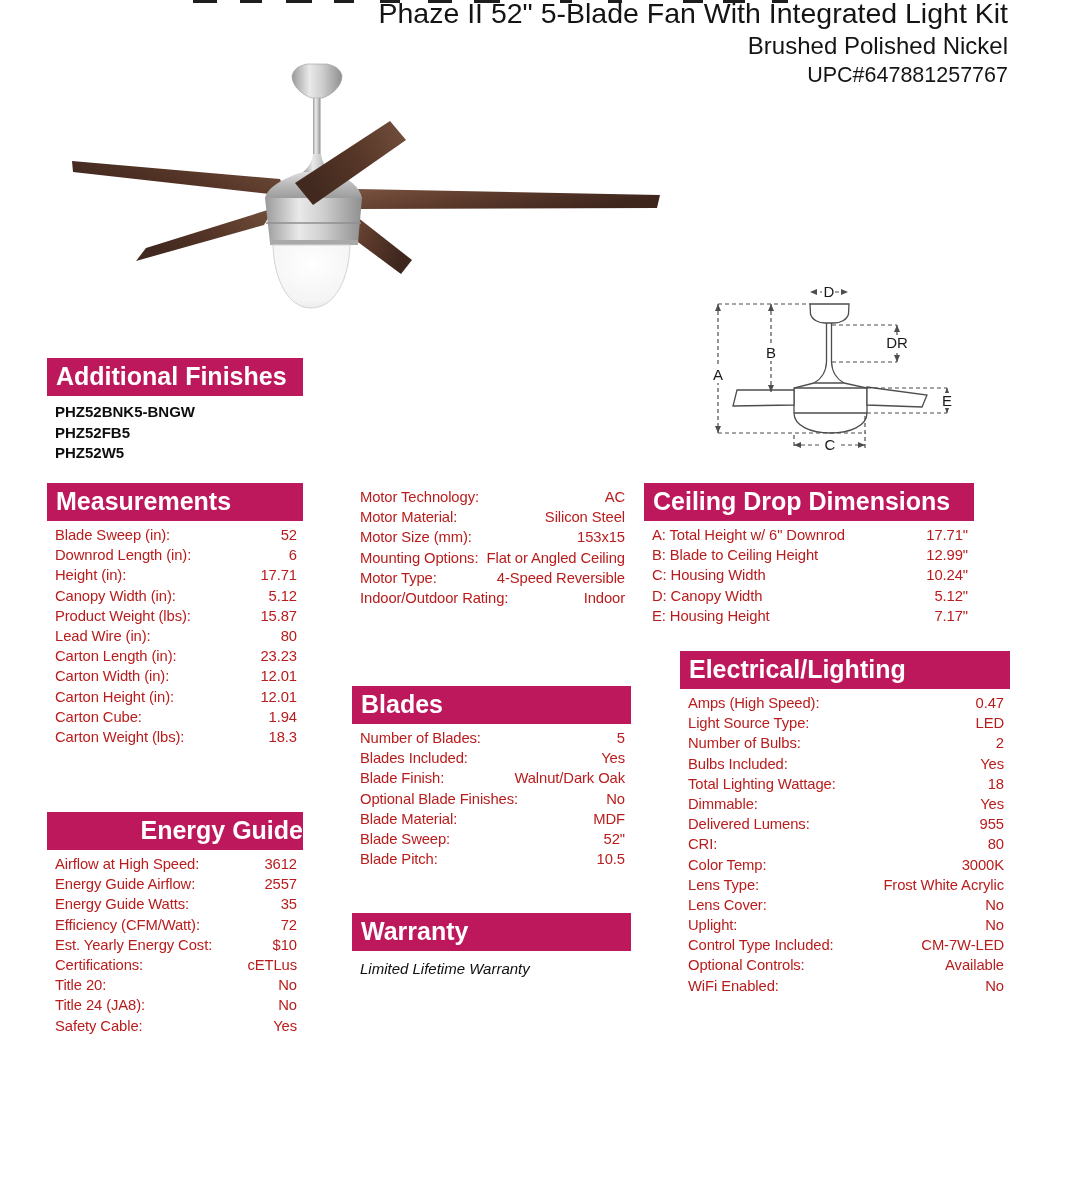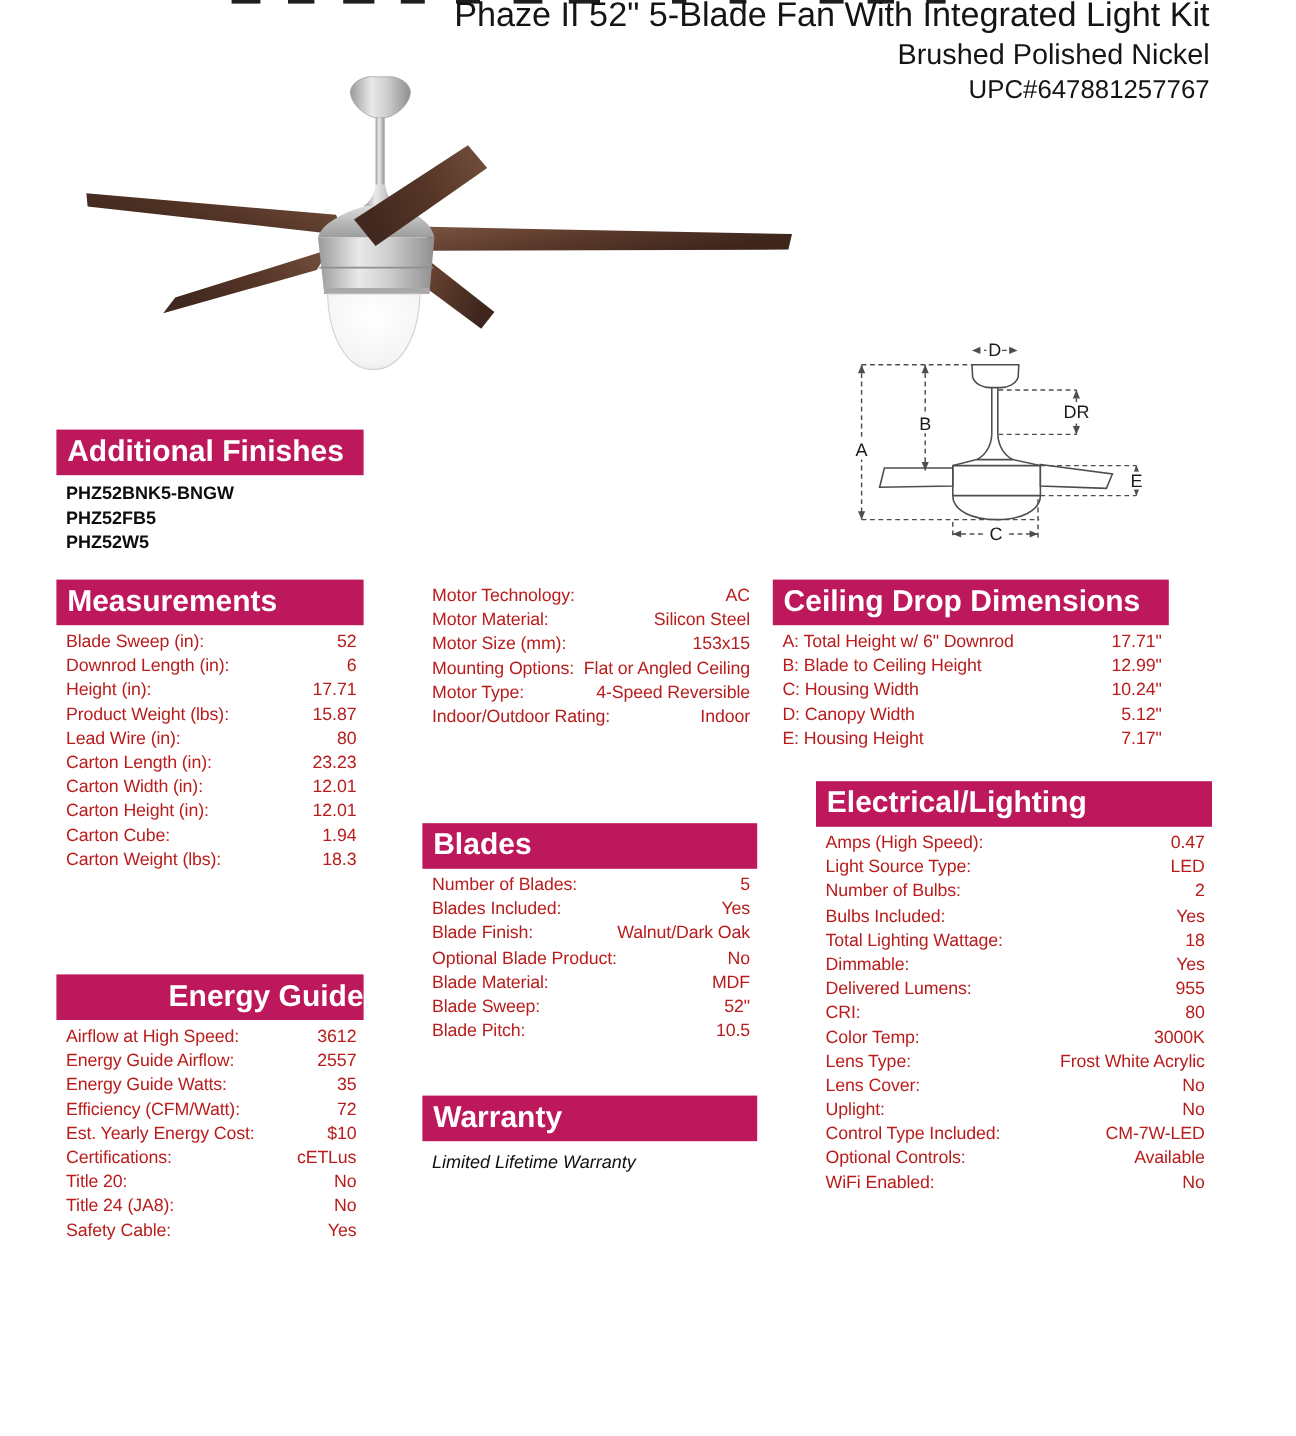--- a/index.html
+++ b/index.html
@@ -224,20 +224,24 @@
       </div>
       <div class="spec-row">
         <span class="spec-label">Downrod Length (in):</span>
         <span class="spec-value">6</span>
       </div>
       <div class="spec-row">
         <span class="spec-label">Height (in):</span>
         <span class="spec-value">17.71</span>
       </div>
       <div class="spec-row">
+        <span class="spec-label">Canopy Width (in):</span>
+        <span class="spec-value">5.12</span>
+      </div>
+      <div class="spec-row">
         <span class="spec-label">Product Weight (lbs):</span>
         <span class="spec-value">15.87</span>
       </div>
       <div class="spec-row">
         <span class="spec-label">Lead Wire (in):</span>
         <span class="spec-value">80</span>
       </div>
       <div class="spec-row">
         <span class="spec-label">Carton Length (in):</span>
         <span class="spec-value">23.23</span>
@@ -325,21 +329,21 @@
       </div>
       <div class="spec-row">
         <span class="spec-label">Blades Included:</span>
         <span class="spec-value">Yes</span>
       </div>
       <div class="spec-row">
         <span class="spec-label">Blade Finish:</span>
         <span class="spec-value">Walnut/Dark Oak</span>
       </div>
       <div class="spec-row">
-        <span class="spec-label">Optional Blade Product:</span>
+        <span class="spec-label">Optional Blade Finishes:</span>
         <span class="spec-value">No</span>
       </div>
       <div class="spec-row">
         <span class="spec-label">Blade Material:</span>
         <span class="spec-value">MDF</span>
       </div>
       <div class="spec-row">
         <span class="spec-label">Blade Sweep:</span>
         <span class="spec-value">52"</span>
       </div>

